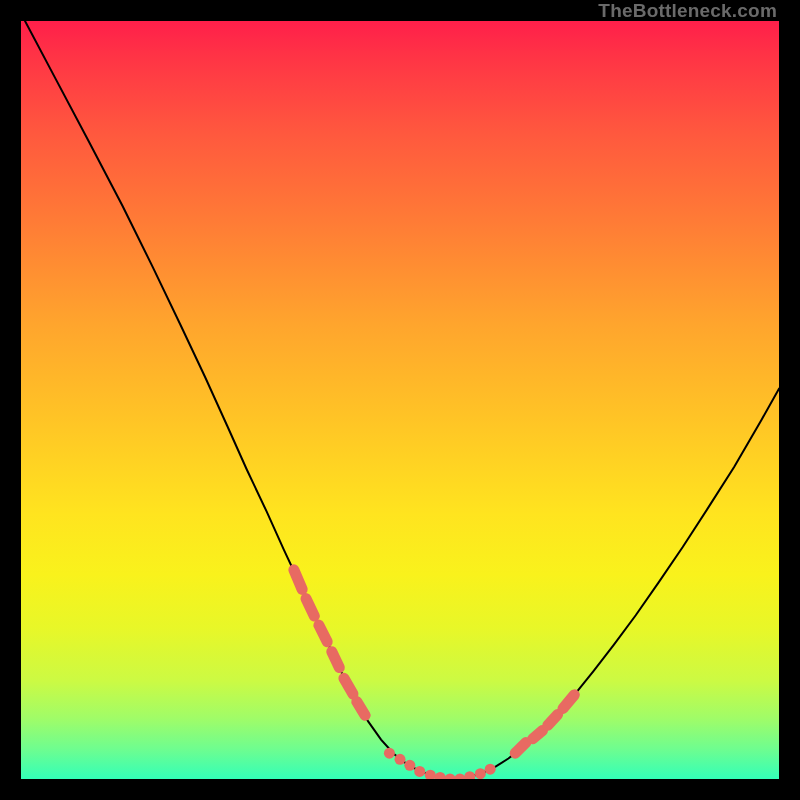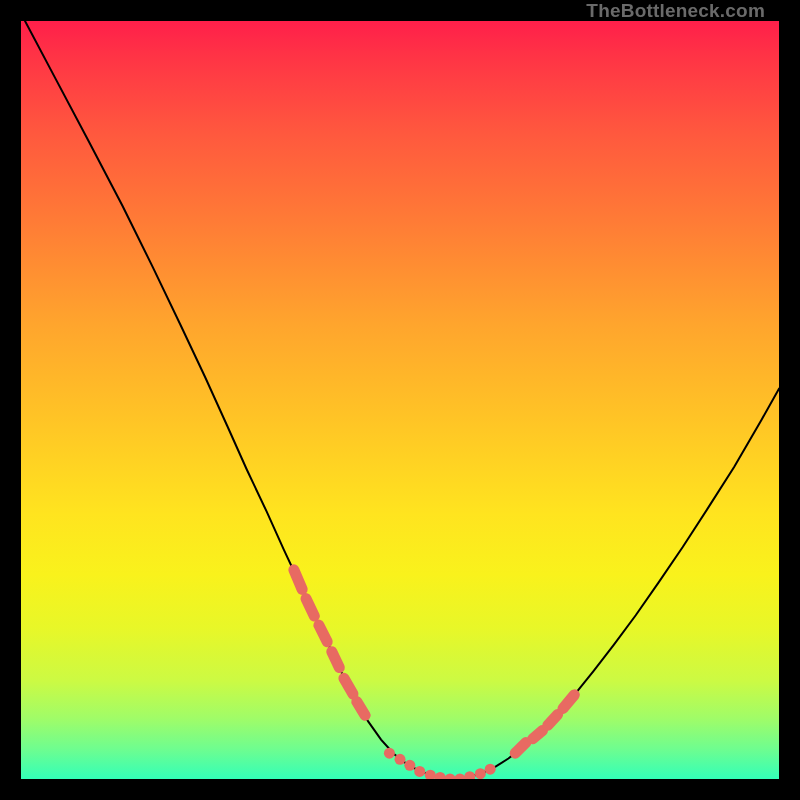--- a/index.html
+++ b/index.html
@@ -44,21 +44,21 @@
   .overlay-svg {
     position: absolute;
     left: 0;
     top: 0;
     width: 758px;
     height: 758px;
   }
   .watermark {
     position: absolute;
     top: 0px;
-    right: 35px;
+    right: 23px;
     color: #6a6a6a;
     font-family: Arial, Helvetica, sans-serif;
     font-size: 19px;
     font-weight: bold;
     letter-spacing: 0.2px;
     -webkit-font-smoothing: antialiased;
   }
 </style>
 </head>
 <body>

